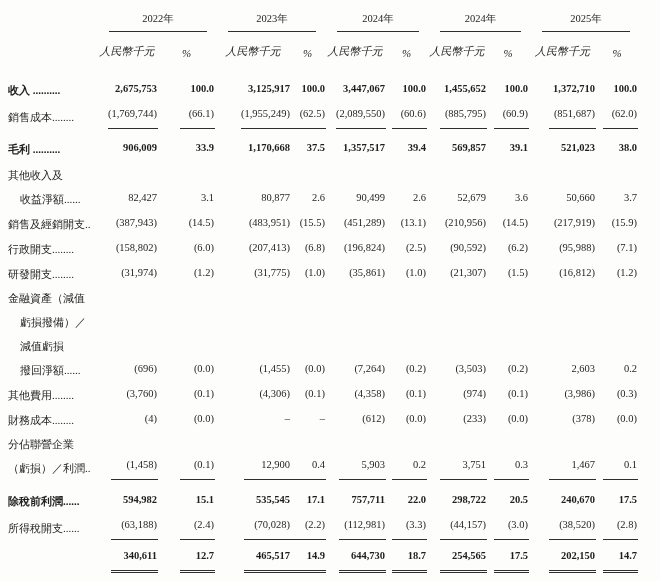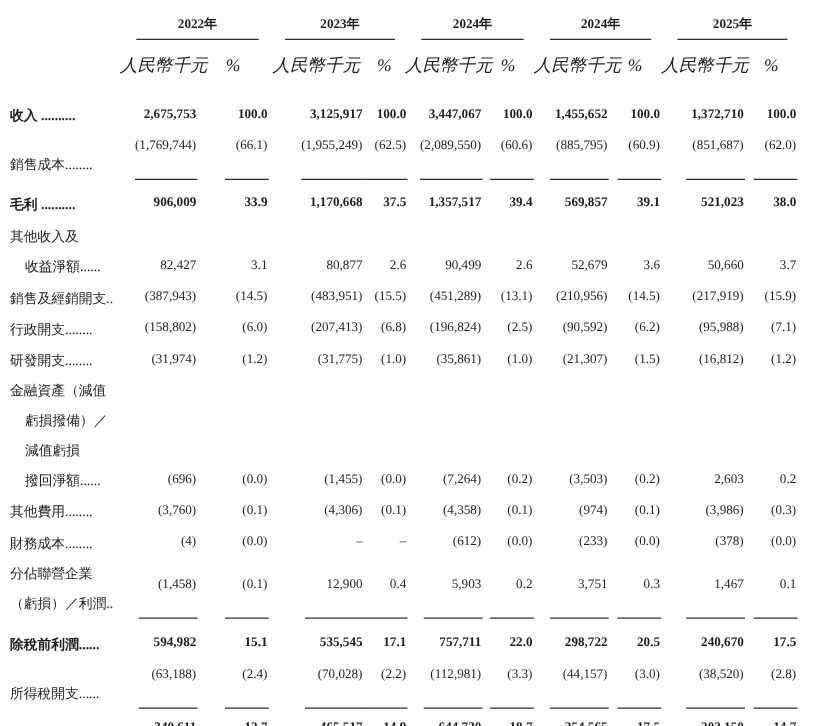--- a/index.html
+++ b/index.html
@@ -10,38 +10,38 @@
   }
   table { table-layout:fixed; border-collapse:collapse; margin:5px 0 0 8px; width:630px; }
   td { vertical-align:bottom; padding:0; }
 
   
   .grp-cell { font-size:11px; font-weight:bold; text-align:center; }
   .grp-line { border-bottom:1.6px solid #2e2e2e; padding-bottom:4px; white-space:nowrap; }
   .grp-line.g1 { margin:0 10px 0 20px; }
   .grp-line.g2 { margin:0 -8px 0 11px; }
   .yr-cell div {
-    font-size:10.5px; font-weight:bold; text-align:center;
+    font-size:10.5px; font-weight:normal; text-align:center;
     border-bottom:1.6px solid #2e2e2e; padding-bottom:5px; margin:7px 8px 0 13px;
     white-space:nowrap;
   }
   .cur-cell, .pct-head {
-    font-style:italic; font-size:14px; text-align:center;
+    font-style:italic; font-size:11px; text-align:center;
     padding-top:12px; white-space:nowrap;
   }
   .unaud-cell { font-style:italic; font-size:10px; text-align:center; padding-top:3px; white-space:nowrap; }
 
   
   .lbl div { font-size:11px; line-height:24px; white-space:nowrap; }
   .lbl .ind { padding-left:12px; }
   .val, .pct { text-align:right; font-size:10.5px; line-height:24px; white-space:nowrap; }
   .cl { display:inline-block; padding:0 1px 1px 0; }
   .val .cl { min-width:46px; }
   .pct .cl { min-width:34px; }
-  .cl.u1 { border-bottom:1.5px solid #2e2e2e; padding-bottom:14px; }
+  .cl.u1 { border-bottom:1.5px solid #2e2e2e; padding-bottom:2px; }
   .cl.u2 { border-bottom:3.5px double #2e2e2e; padding-bottom:2px; }
   tr.b { font-weight:bold; }
   tbody tr:nth-child(1) td { padding-top:18px; }
   tbody tr:nth-child(3) td { padding-top:7px; }
   tbody tr:nth-child(4) td { padding-top:2px; }
   tbody tr:nth-child(12) td { padding-top:8px; }
   tbody tr:nth-child(14) td { padding-top:4px; }
 </style>
 </head>
 <body>

